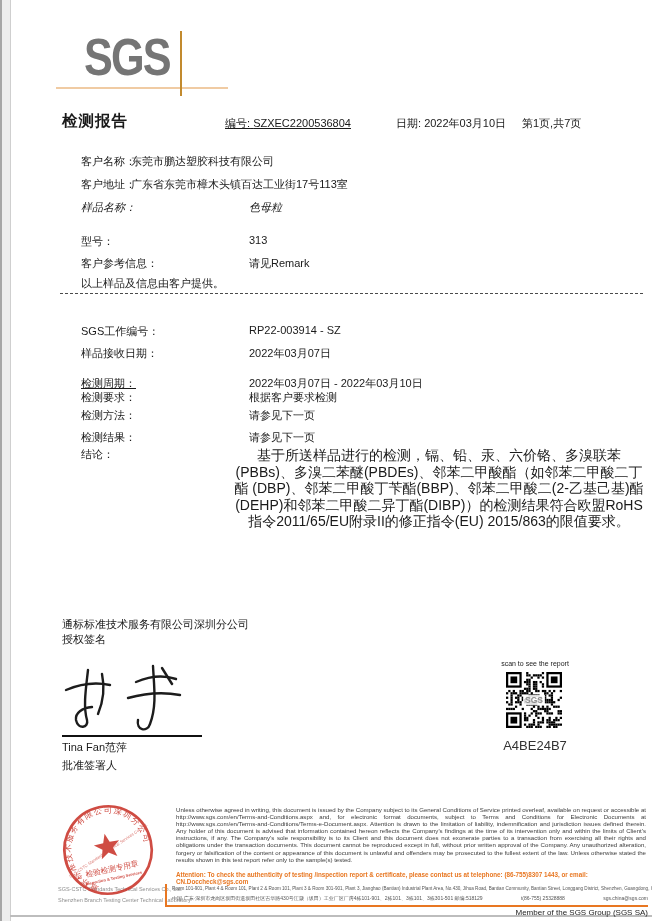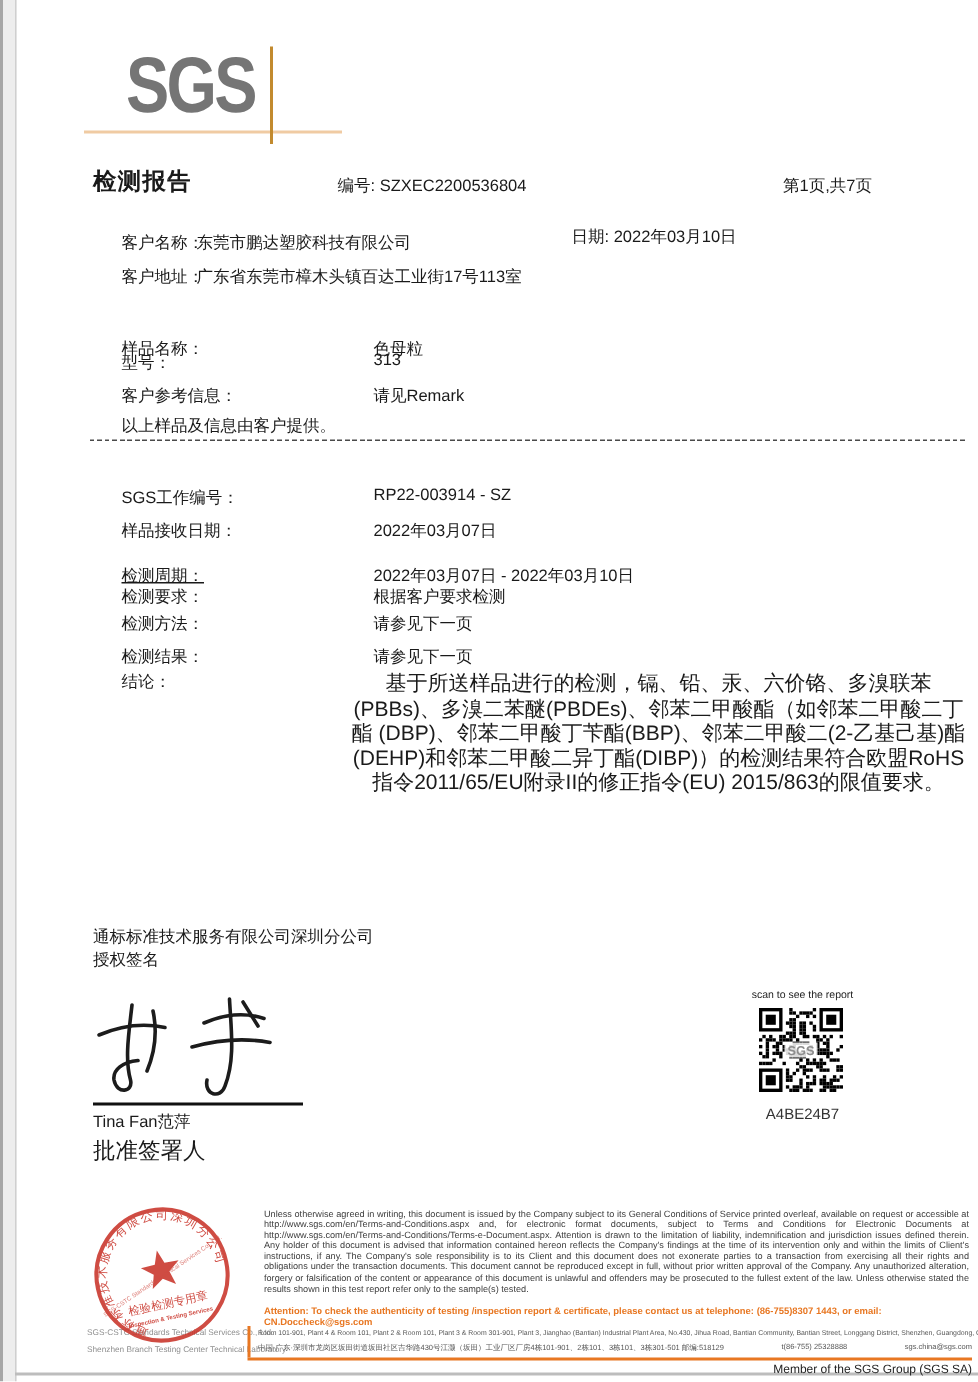--- a/index.html
+++ b/index.html
@@ -26,25 +26,25 @@
   .v168 .val{left:168px;}
   .dash-line{left:60px;top:293px;width:585px;height:1px;
     background:repeating-linear-gradient(90deg,#4a4a4a 0 3px,transparent 3px 5px);}
   .conclusion{left:230px;top:447px;width:418px;font-size:14px;line-height:16.5px;white-space:normal;text-align:center;}
   
   .sig-company{left:62px;top:617px;font-size:11px;}
   .sig-auth{left:62px;top:632px;font-size:11px;}
   .sig-scribble{left:58px;top:658px;}
   .sig-line{left:62px;top:735px;width:140px;height:1.5px;background:#111;}
   .sig-name{left:62px;top:740px;font-size:11px;text-align:center;}
-  .sig-role{left:62px;top:758px;font-size:15px;}
+  .sig-role{left:62px;top:758px;font-size:11px;}
   
   .qr-caption{left:470px;top:660px;width:130px;text-align:center;font-size:7px;color:#222;}
   .qr-box{left:506px;top:672px;width:56px;height:56px;}
-  .qr-code-text{left:470px;top:738px;width:130px;text-align:center;font-size:10px;color:#333;}
+  .qr-code-text{left:470px;top:738px;width:130px;text-align:center;font-size:13px;color:#333;}
   
   .f-disclaimer{left:176px;top:806px;width:470px;font-size:6.1px;line-height:7.1px;
     color:#3c3c3c;text-align:justify;}
   .f-attention{left:176px;top:871px;width:470px;font-size:6.3px;line-height:7.3px;
     font-weight:bold;color:#e87722;}
   .f-vline{left:165px;top:884px;width:2px;height:21px;background:#e87722;}
   .f-addr{left:172px;width:476px;font-size:4.6px;color:#555;display:flex;justify-content:space-between;white-space:nowrap;}
   .f-addr .r{margin-left:6px;font-size:5px;}
   .f-addr1{top:886px;}
   .f-addr2{top:895px;font-size:5px;}
@@ -58,39 +58,39 @@
 
 <div class="abs edge-strip"></div>
 <div class="abs edge-line"></div>
 <div class="abs page-bottom"></div>
 
 <div class="abs logo">SGS</div>
 <div class="abs logo-hline"></div>
 <div class="abs logo-vline"></div>
 
 <div class="abs report-title">检测报告</div>
-<div class="abs hmeta" style="left:225px;">
+<div class="abs hmeta" style="left:225px;text-decoration:underline;">
   <span>编号:</span>
   <span>SZXEC2200536804</span>
 </div>
-<div class="abs hmeta" style="left:381px;margin-top:34px;">
+<div class="abs hmeta" style="left:396px;">
   <span>日期:</span>
   <span>2022年03月10日</span>
 </div>
 <div class="abs hmeta" style="left:522px;">第1页,共7页</div>
 
 <div class="row v50" style="top:154px;">
   <span>客户名称：</span>
   <span class="val">东莞市鹏达塑胶科技有限公司</span>
 </div>
 <div class="row v50" style="top:177px;">
   <span>客户地址：</span>
   <span class="val">广东省东莞市樟木头镇百达工业街17号113室</span>
 </div>
-<div class="row v168" style="top:225px;">
+<div class="row v168" style="top:200px;font-style:italic;">
   <span>样品名称：</span>
   <span class="val">色母粒</span>
 </div>
 <div class="row v168" style="top:234px;">
   <span>型号：</span>
   <span class="val">313</span>
 </div>
 <div class="row v168" style="top:256px;">
   <span>客户参考信息：</span>
   <span class="val">请见Remark</span>

